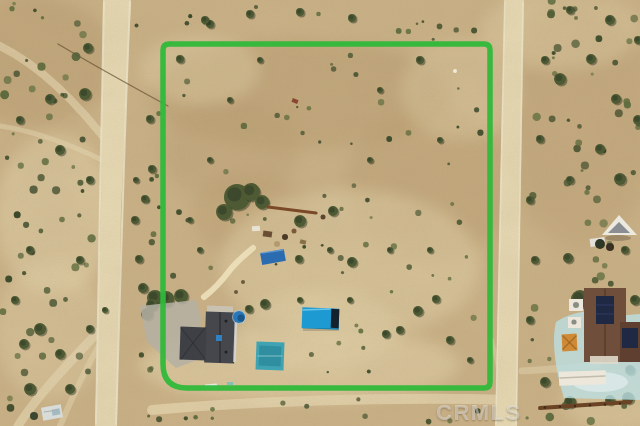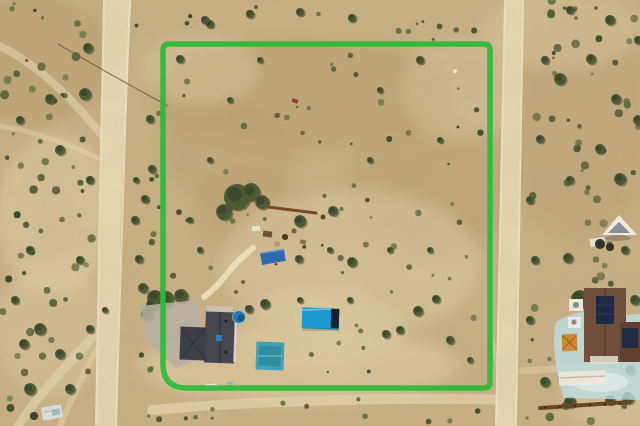--- a/index.html
+++ b/index.html
@@ -624,13 +624,14 @@
           <rect x="42" y="406" width="20" height="13" fill="#d7dcd9" opacity="1" transform="rotate(-10 52 412.5)"></rect>
           <rect x="52" y="409" width="8" height="6" fill="#9fb6c0" opacity="0.9" transform="rotate(-10 56 412)"></rect>
           <circle cx="34" cy="416" r="4" fill="#3c4630" opacity="1"></circle>
           <line x1="44" y1="412" x2="58" y2="410" stroke="#aab2ac" stroke-width="1" opacity="1" stroke-linecap="round"></line>
         </g>
         <g>
           <path d="M169,44 L484,44 Q490,44 490,50 L490,382 Q490,388 484,388 L187,388 Q163,388 163,364 L163,50 Q163,44 169,44 Z" fill="none" stroke="#2fb93a" stroke-width="5.5" opacity="0.95" stroke-linecap="round" stroke-linejoin="round"></path>
         </g>
       </g>
   </svg>
+  <div class="watermark">CRMLS</div>
 </div>
 
 </body></html>

